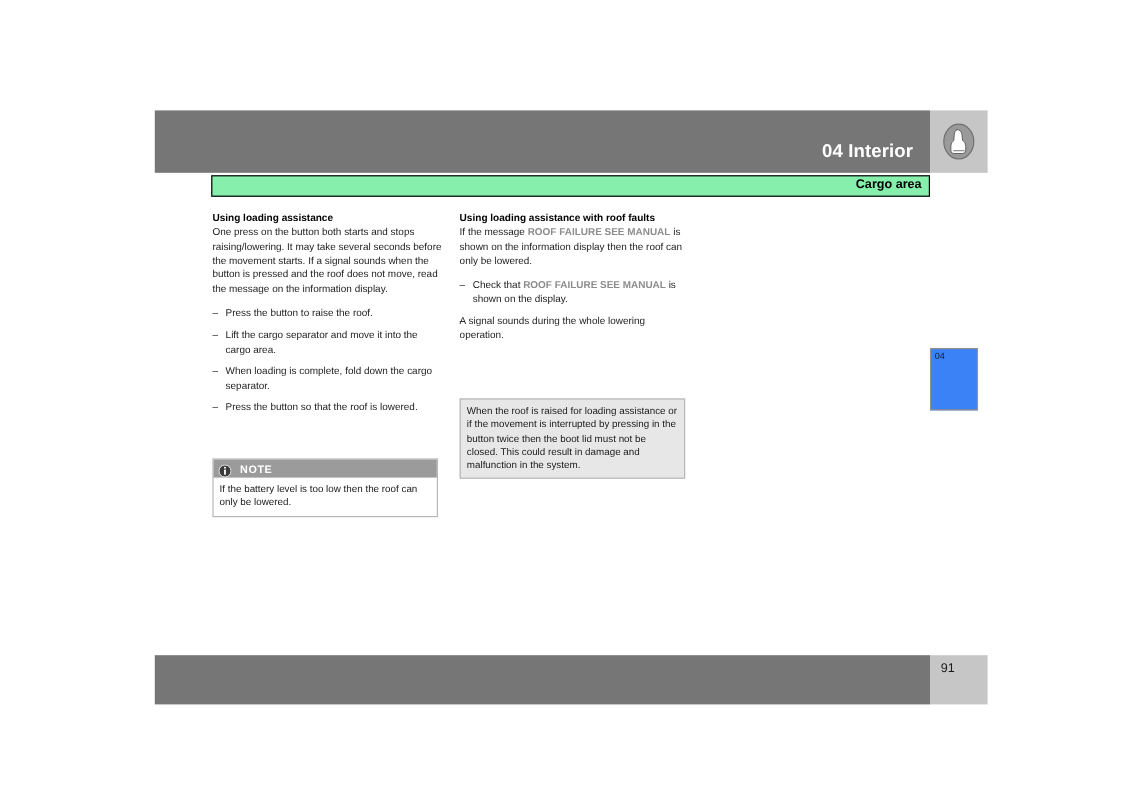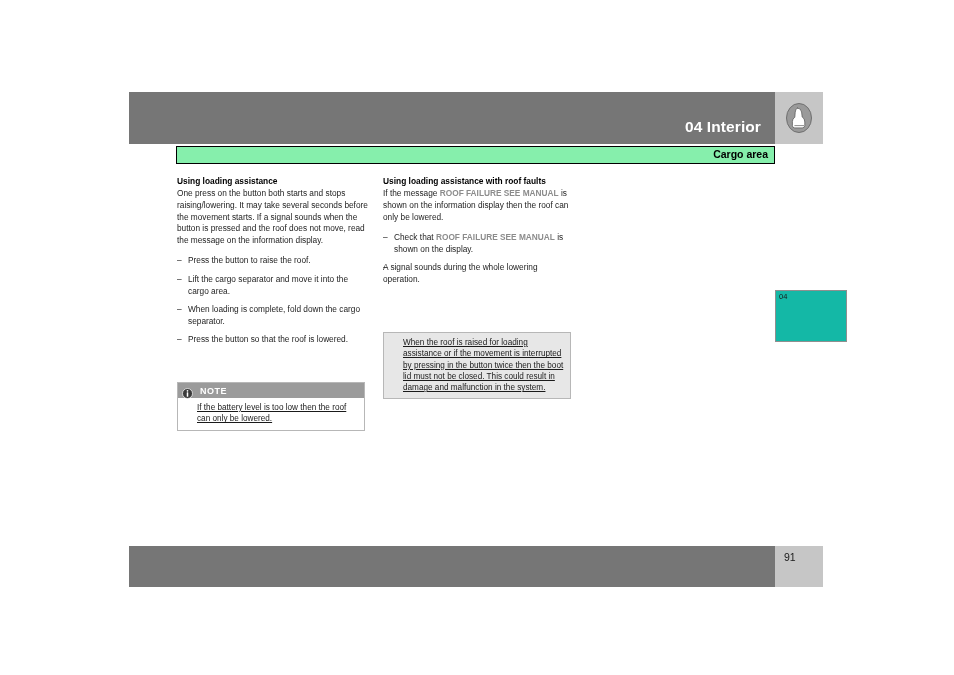--- a/index.html
+++ b/index.html
@@ -139,24 +139,23 @@
     height: 11px;
     flex: 0 0 11px;
     margin-right: 7px;
   }
   .callout-head .ttl {
     font-size: 9px;
     font-weight: bold;
     letter-spacing: 0.5px;
   }
   .callout-body {
-    padding: 4px 5px 5px 19px;
+    padding: 4px 5px 5px 5px;
     font-size: 8.2px;
     line-height: 11.3px;
-    text-decoration: underline;
   }
 
   
   .note-box {
     left: 177px;
     top: 354px;
     width: 188px;
     background: #ffffff;
     margin-top: 28px;
   }
@@ -171,23 +170,23 @@
     background: #e7e7e7;
   }
   .important-box .callout-head { background: #e7e7e7; }
   .important-box .ttl { color: #c1272d; }
 
   
   .chapter-tab {
     position: absolute;
     left: 775px;
     top: 290px;
-    width: 72px;
+    width: 40px;
     height: 52px;
-    background: #14b8a6;
+    background: #3b82f6;
     border: 1px solid #8f8f8f;
     box-sizing: border-box;
   }
   .chapter-tab-label {
     position: absolute;
     left: 3px;
     top: 1px;
     font-size: 7.5px;
     color: #1a1a1a;
   }

